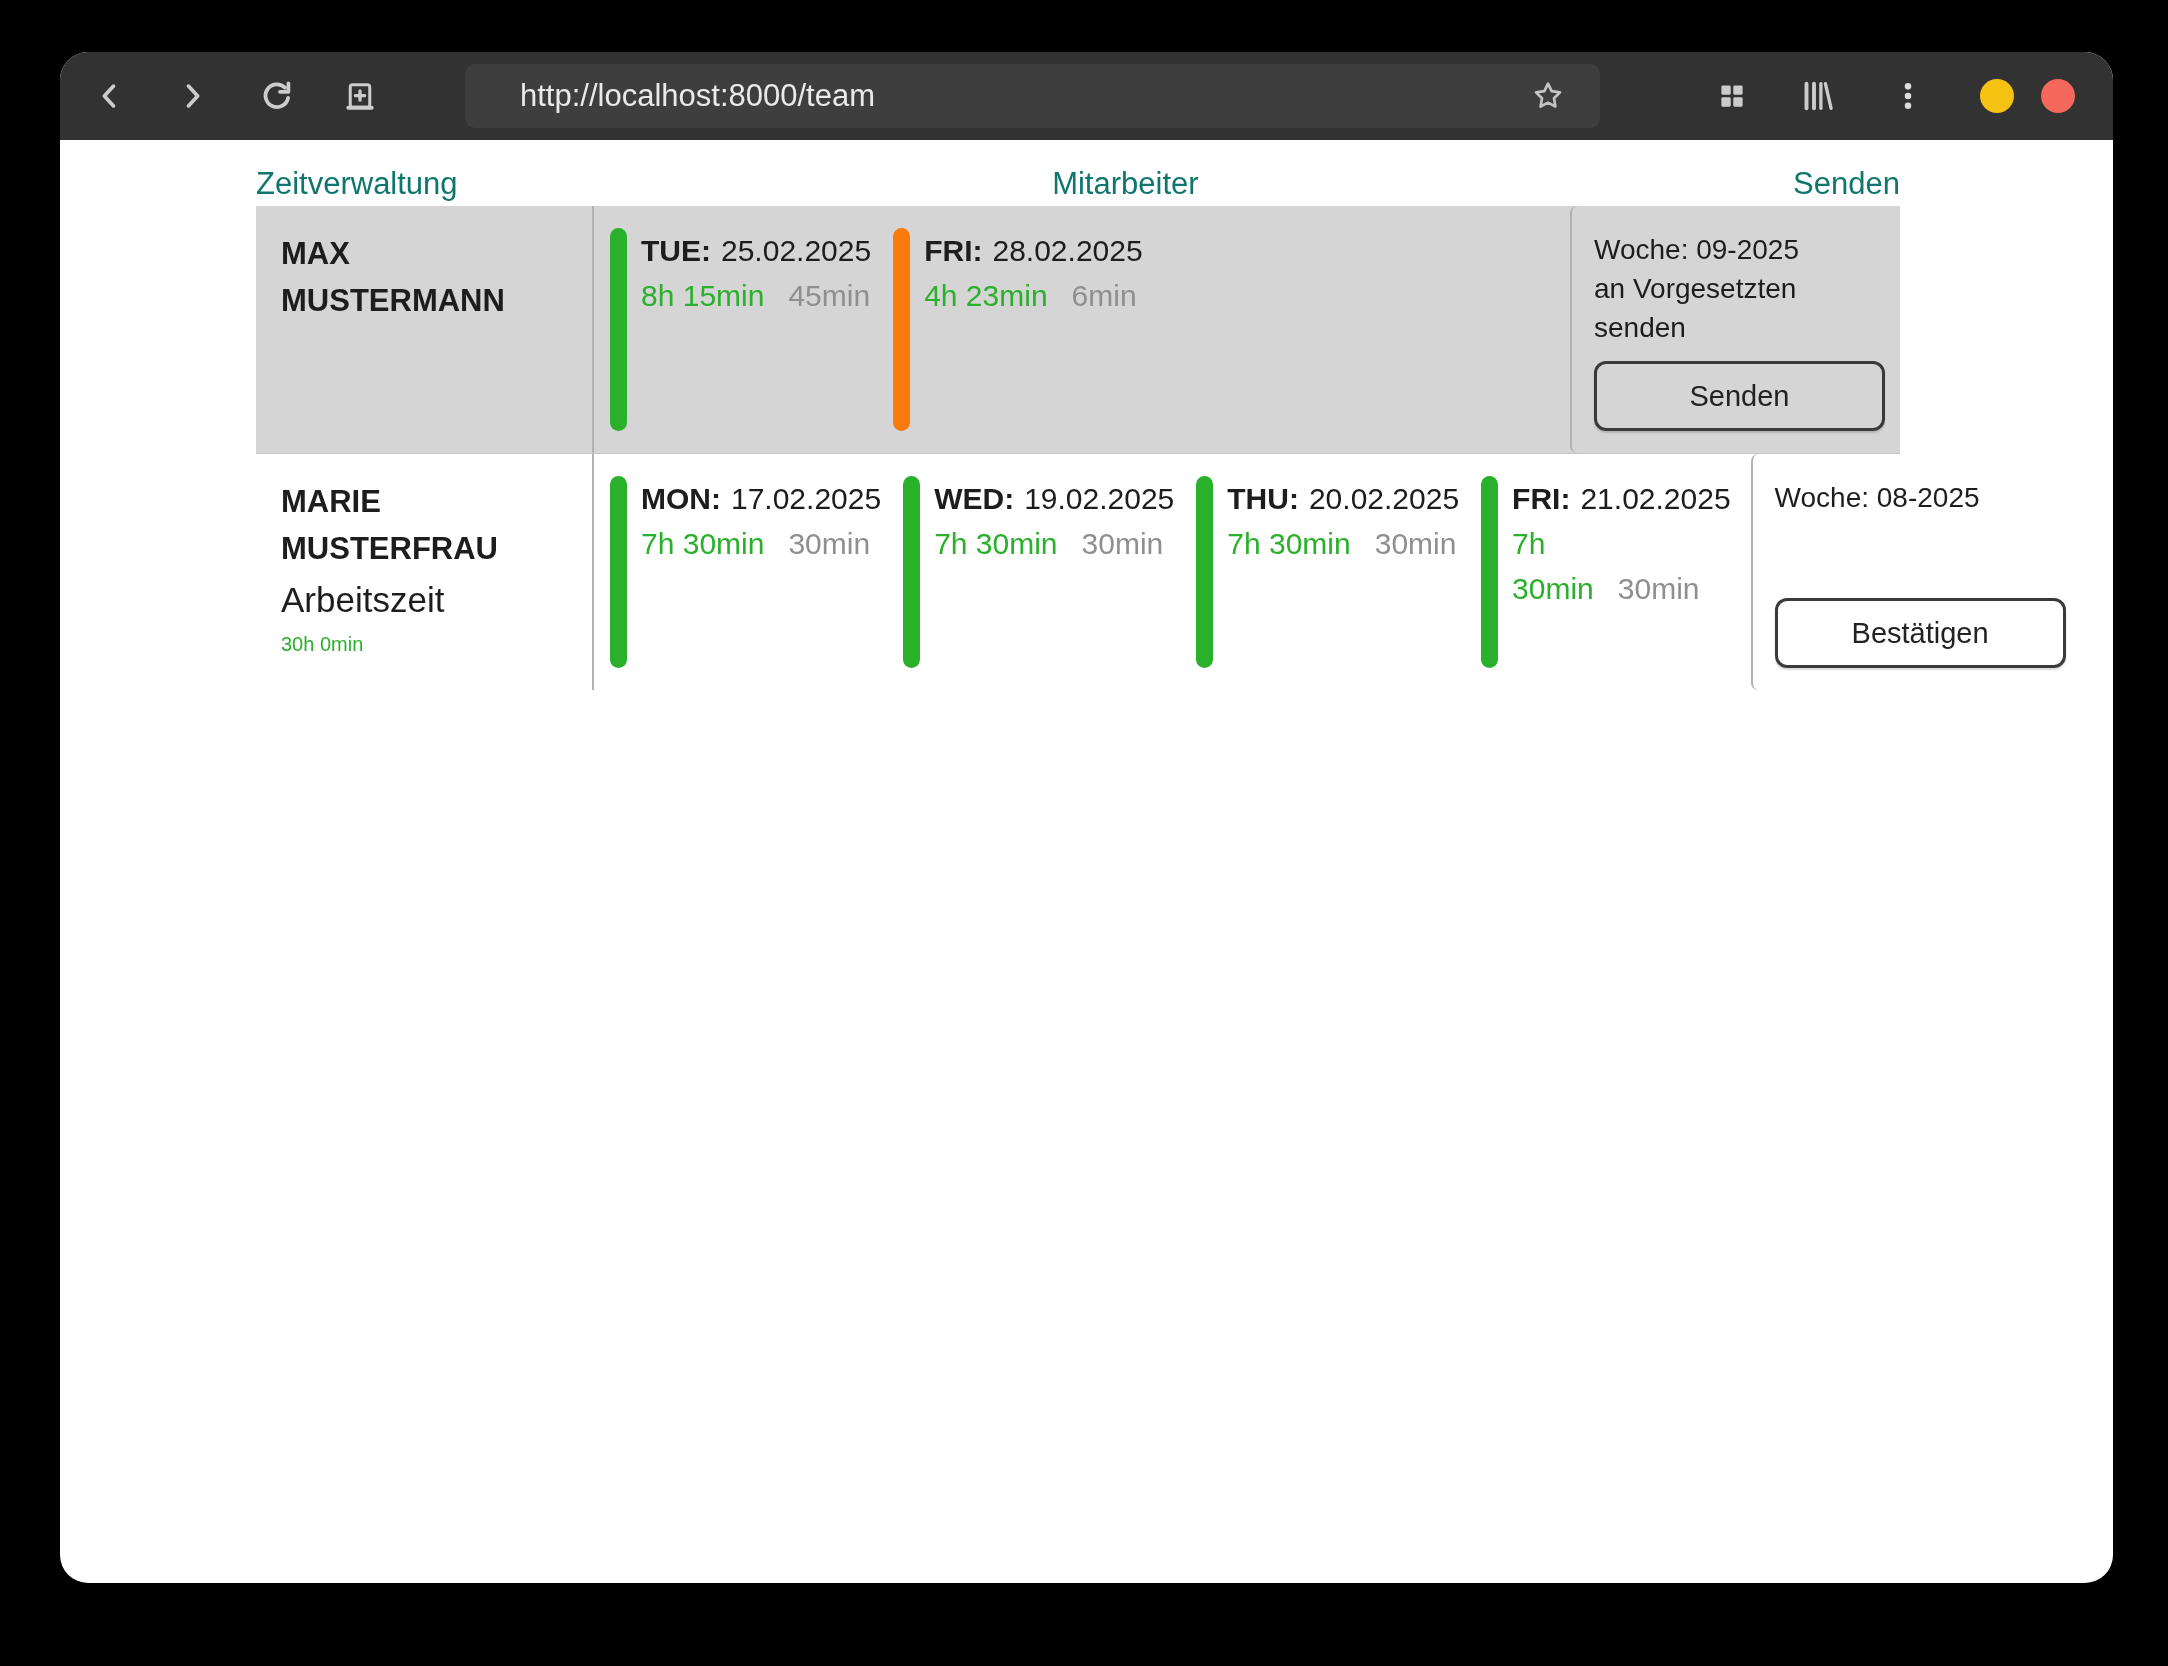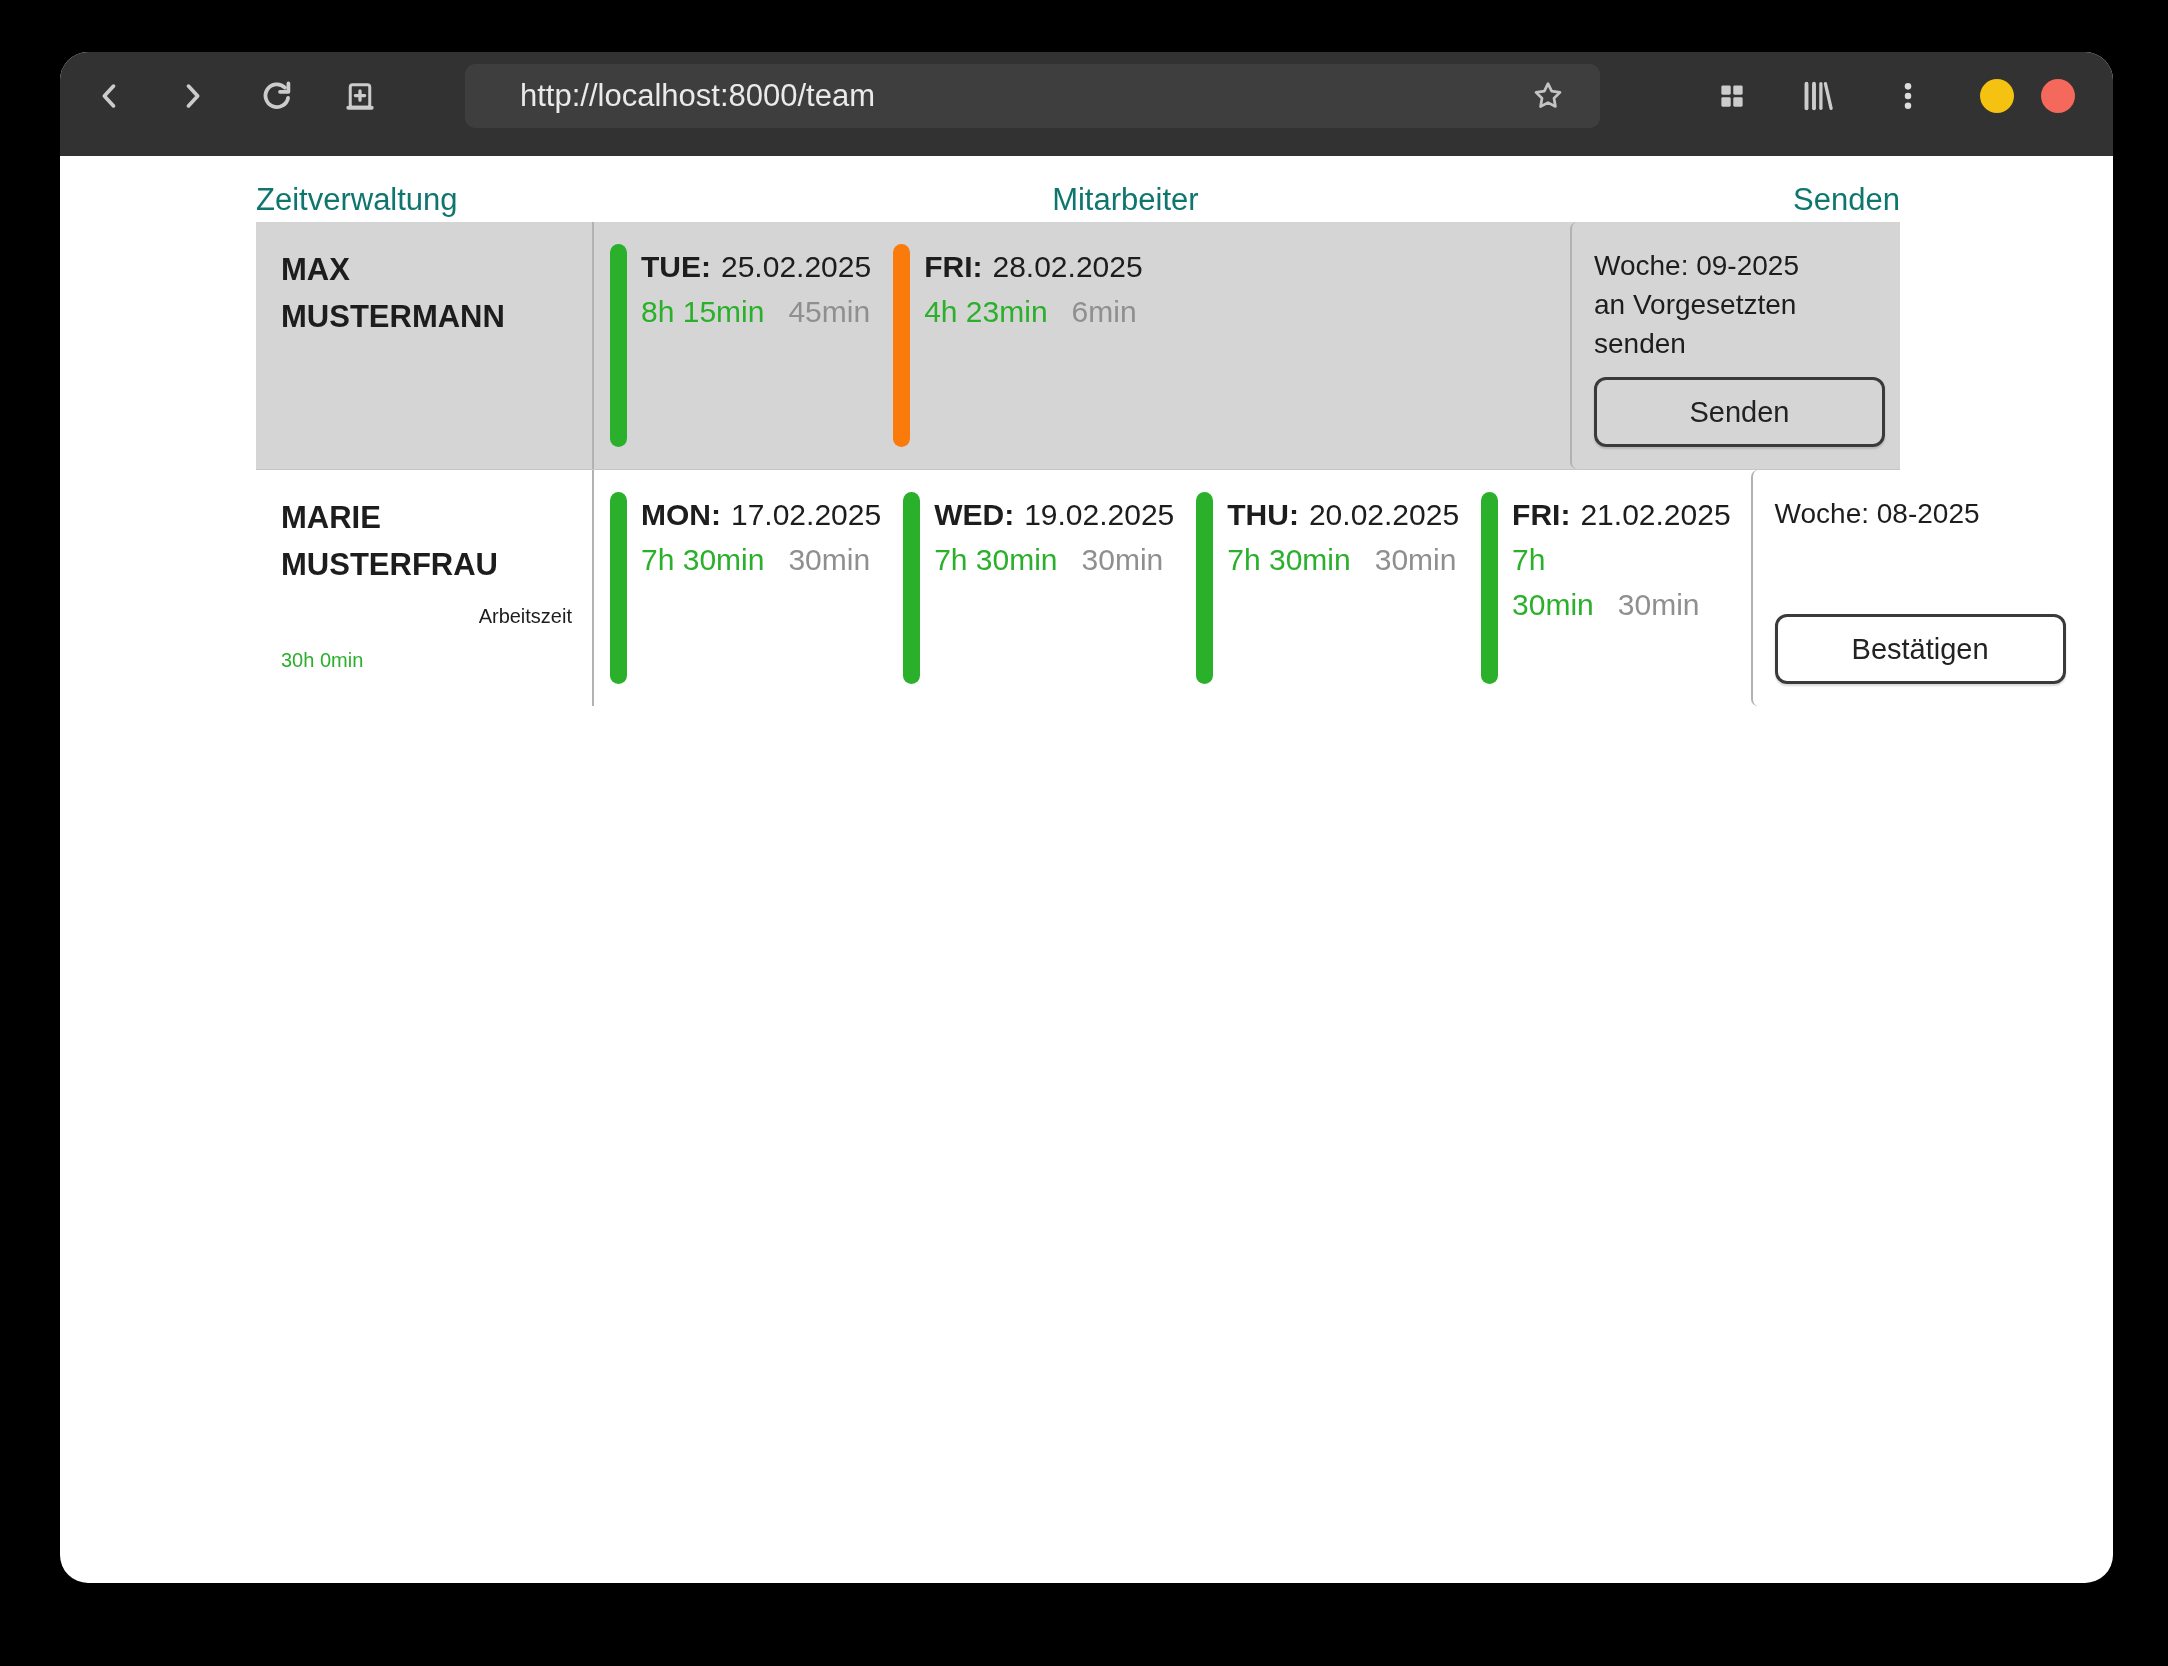--- a/index.html
+++ b/index.html
@@ -11,21 +11,21 @@
   body{
     width:2168px;height:1666px;background:#000;
     font-family:"Liberation Sans", sans-serif;color:var(--ink);
     position:relative;overflow:hidden;
   }
   .window{
     position:absolute;left:60px;top:52px;width:2053px;height:1531px;
     border-radius:28px;overflow:hidden;background:#fff;
   }
   
-  .toolbar{position:relative;height:104px;background:var(--toolbar);}
+  .toolbar{position:relative;height:88px;background:var(--toolbar);}
   .tb-btn{position:absolute;top:24px;width:40px;height:40px;display:flex;align-items:center;justify-content:center;cursor:pointer;}
   .tb-back{left:30px;} .tb-fwd{left:112px;} .tb-reload{left:197px;} .tb-newtab{left:280px;}
   .tb-grid{left:1652px;} .tb-library{left:1737px;} .tb-kebab{left:1828px;}
   .circle{position:absolute;top:27px;width:34px;height:34px;border-radius:50%;cursor:pointer;}
   .circle.yellow{left:1920px;background:var(--yellow);}
   .circle.red{left:1981px;background:var(--red);}
   .urlbar{
     position:absolute;left:405px;top:12px;width:1135px;height:64px;
     background:var(--urlfield);border-radius:10px;display:flex;align-items:center;
   }
@@ -36,21 +36,21 @@
   
   .page{padding:26px 213px 0 196px;}
   .nav{display:flex;justify-content:space-between;align-items:baseline;font-size:31px;color:#0f766e;}
   .table{margin-top:4px;}
   .row{display:grid;grid-template-columns:336px 1fr 330px;}
   .row.gray{background:var(--rowgray);border-bottom:1px solid #c6c6c6;}
   .row.white{background:#fff;}
   .cell-entries,.cell-week{border-left:2px solid var(--divider);}
   .cell-name{padding:24px 20px 24px 25px;}
   .name-line{font-weight:bold;font-size:31px;line-height:47px;}
-  .subtitle{font-size:20px;line-height:44px;margin-top:6px;text-align:right;}
+  .subtitle{font-size:35px;line-height:44px;margin-top:6px;}
   .total{font-size:20px;line-height:44px;color:var(--green);}
   .cell-entries{padding:22px 20px 22px 16px;display:flex;flex-direction:row;gap:22px;}
   .entry{display:flex;align-items:stretch;}
   .bar{width:17px;border-radius:9px;margin-right:14px;flex:none;}
   .bar[data-color="green"]{background:var(--green);}
   .bar[data-color="orange"]{background:var(--orange);}
   .entry-lines{font-size:30px;line-height:45px;}
   .day{font-weight:bold;margin-right:10px;}
   .time{color:var(--green);}
   .break{color:var(--graytext);margin-left:24px;}

